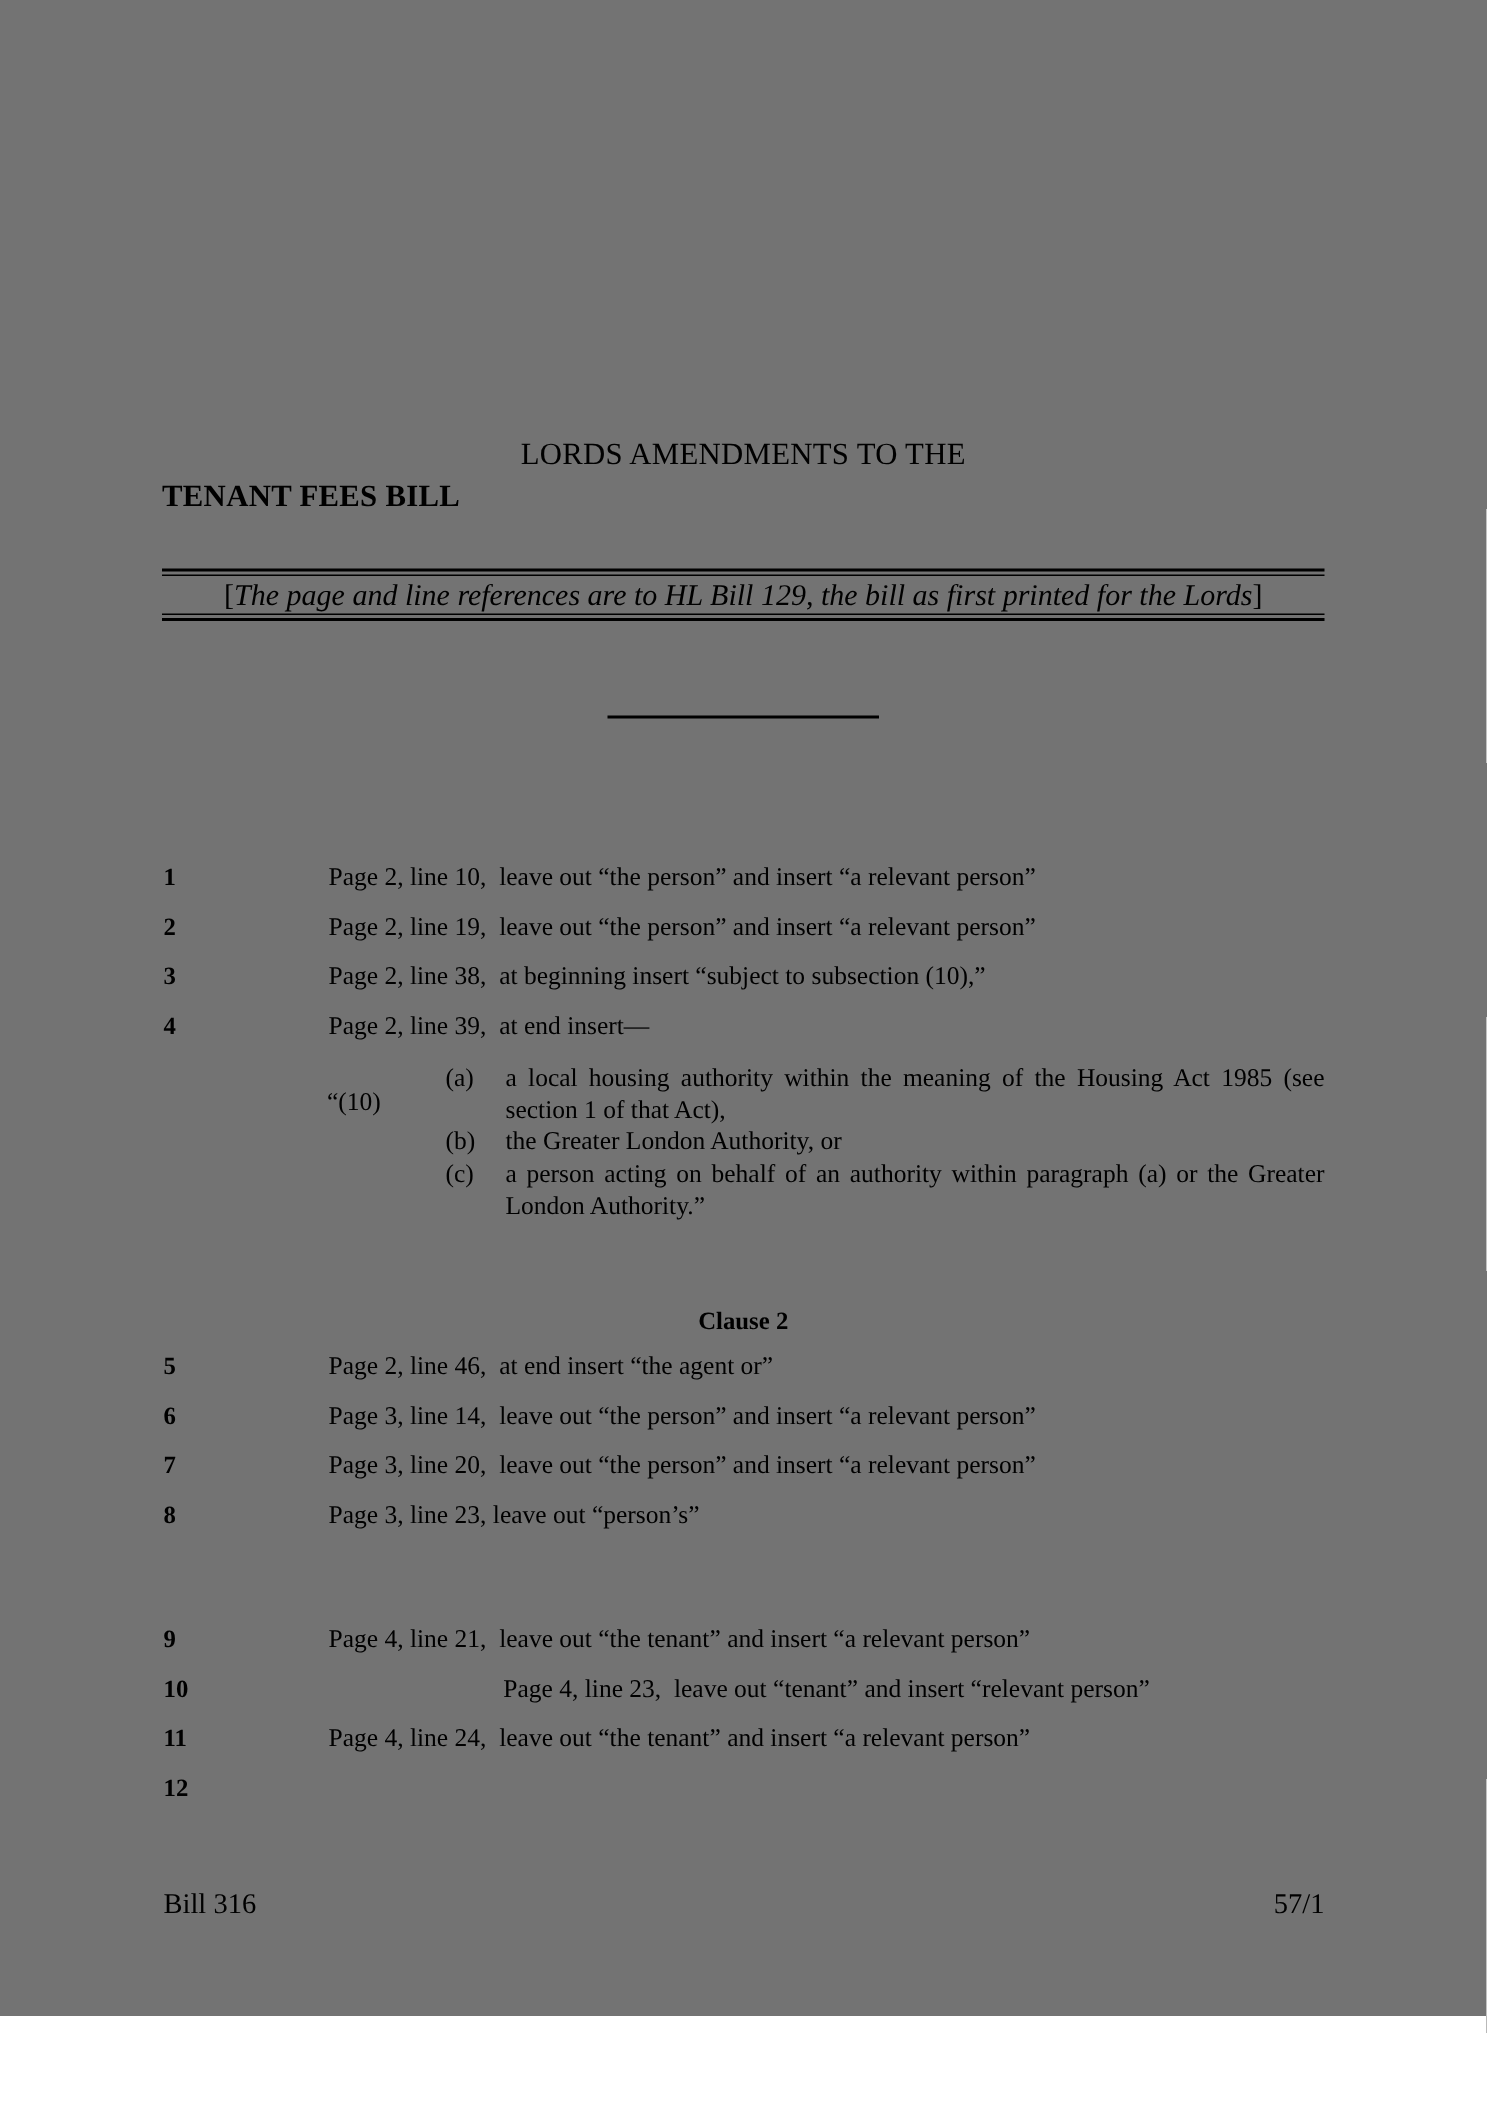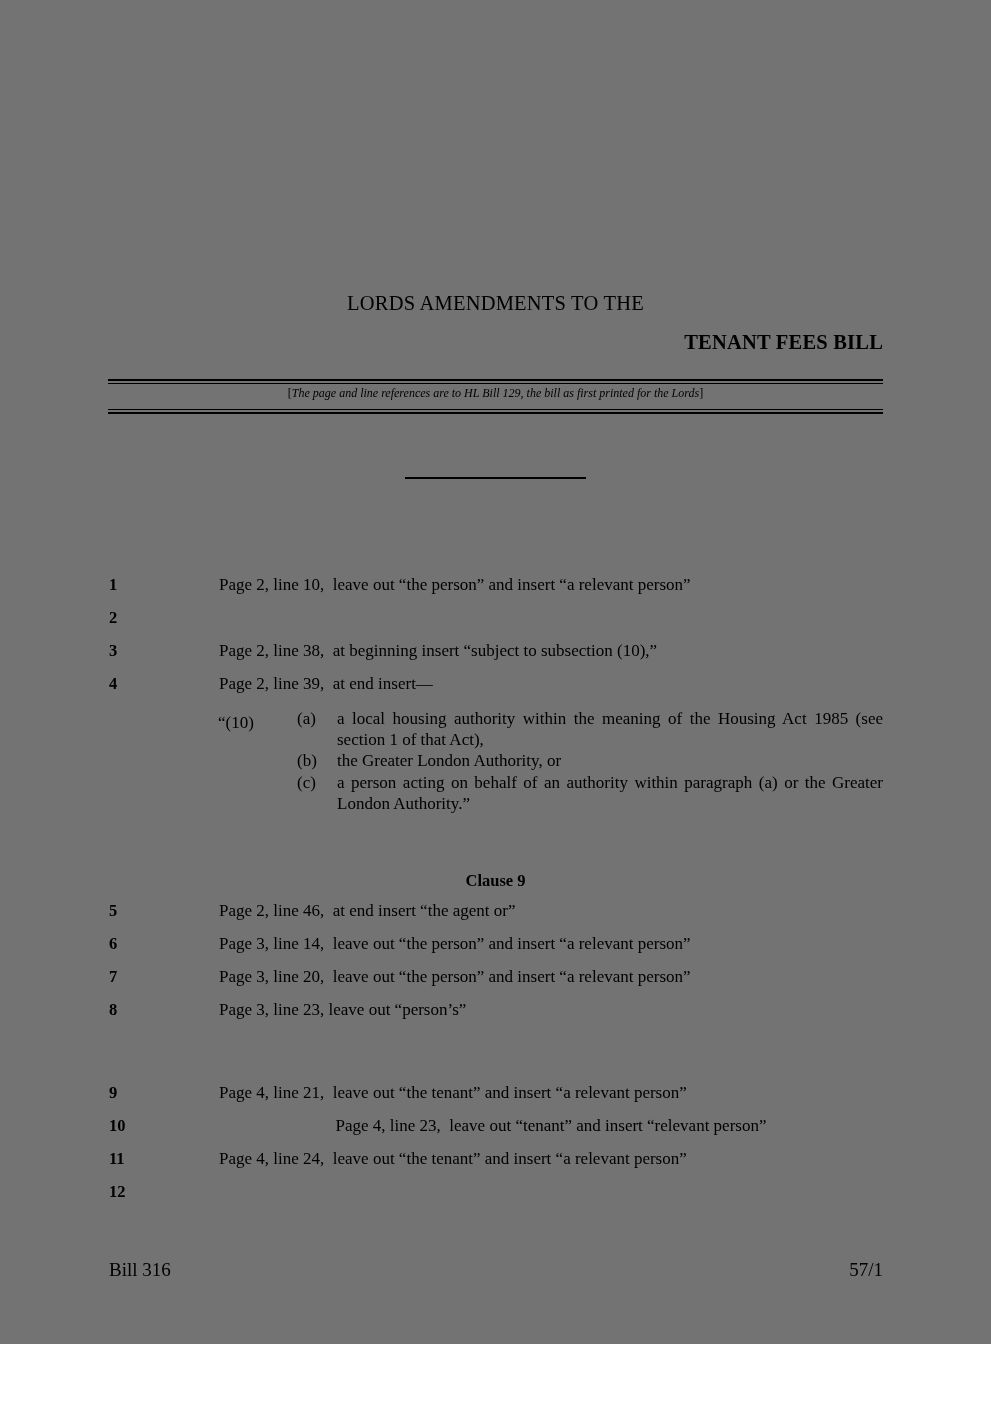--- a/index.html
+++ b/index.html
@@ -31,24 +31,24 @@
     left: 0;
     width: 775px;
     text-align: center;
     font-size: 20.5px;
     letter-spacing: 0.2px;
     font-weight: normal;
     white-space: nowrap;
   }
   .doc-title-2 {
     position: absolute;
-    top: 331px;
-    left: 0;
-    width: 775px;
-    text-align: right;
+    top: 320px;
+    left: 0;
+    width: 775px;
+    text-align: left;
     font-size: 20.5px;
     font-weight: bold;
     letter-spacing: 0.2px;
     white-space: nowrap;
   }
 
   .rule-block {
     position: absolute;
     left: 0;
     width: 775px;
@@ -72,21 +72,21 @@
     width: 100%;
     margin-bottom: 2px;
   }
 
   .note-line {
     position: absolute;
     top: 386px;
     left: 0;
     width: 775px;
     text-align: center;
-    font-size: 12px;
+    font-size: 20px;
     font-style: italic;
     white-space: nowrap;
   }
   .note-line .bracket { font-style: normal; }
 
   .short-divider {
     position: absolute;
     top: 477px;
     left: 297px;
     width: 181px;
@@ -132,21 +132,21 @@
   }
   .sub-para {
     position: relative;
     margin-left: 110px;
     padding-left: 67px;
     line-height: 1.30;
   }
   .sub-para .marker {
     position: absolute;
     left: 0;
-    top: 4px;
+    top: 16px;
     white-space: pre;
   }
   .sub-para .body {
     display: block;
     text-align: justify;
     text-justify: inter-word;
   }
 
   .sub-item {
     position: relative;
@@ -210,20 +210,21 @@
 
     <div class="short-divider"></div>
 
 
     <div class="amendment" style="top:575px;">
       <span class="num">1</span>
       <span class="txt">Page 2, line 10,  leave out “the person” and insert “a relevant person”</span>
     </div>
     <div class="amendment" style="top:608px;">
       <span class="num">2</span>
+      <span class="txt">Page 2, line 19,  leave out “the person” and insert “a relevant person”</span>
     </div>
     <div class="amendment" style="top:641px;">
       <span class="num">3</span>
       <span class="txt">Page 2, line 38,  at beginning insert “subject to subsection (10),”</span>
     </div>
     <div class="amendment" style="top:674px;">
       <span class="num">4</span>
       <span class="txt">Page 2, line 39,  at end insert—</span>
     </div>
 
@@ -238,21 +239,21 @@
       <div class="sub-item">
         <span class="marker">(b)</span>
         <span class="body">the Greater London Authority, or</span>
       </div>
       <div class="sub-item justify">
         <span class="marker">(c)</span>
         <span class="body">a person acting on behalf of an authority within paragraph (a) or the Greater London Authority.”</span>
       </div>
     </div>
 
-    <div class="clause-heading" style="top:871px;">Clause 9</div>
+    <div class="clause-heading" style="top:871px;">Clause 2</div>
 
     <div class="amendment" style="top:901px;">
       <span class="num">5</span>
       <span class="txt">Page 2, line 46,  at end insert “the agent or”</span>
     </div>
     <div class="amendment" style="top:934px;">
       <span class="num">6</span>
       <span class="txt">Page 3, line 14,  leave out “the person” and insert “a relevant person”</span>
     </div>
     <div class="amendment" style="top:967px;">

